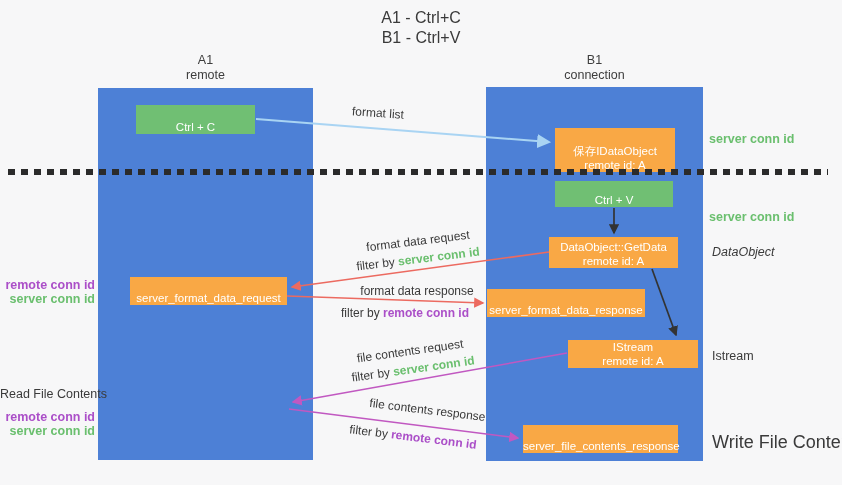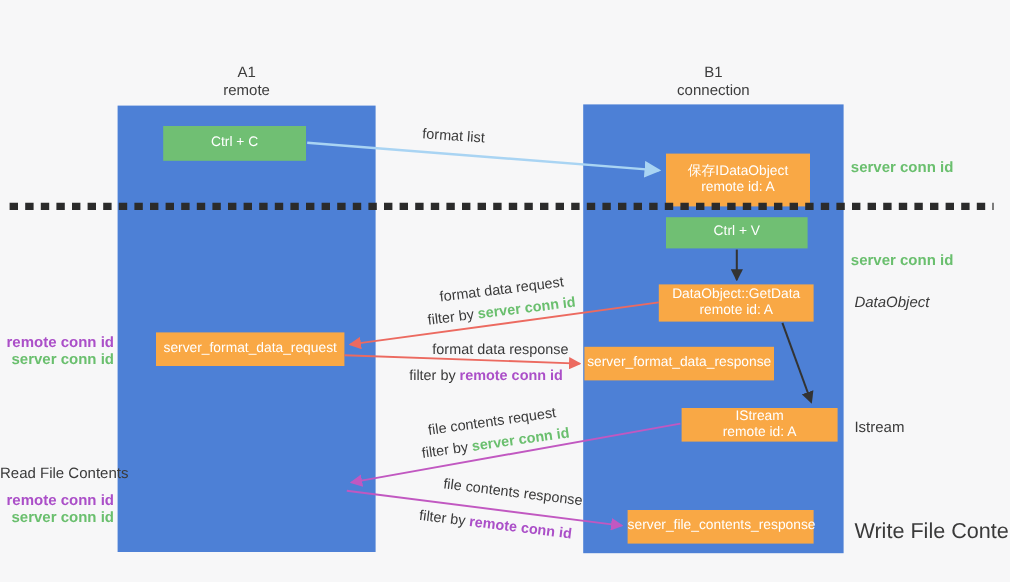--- a/index.html
+++ b/index.html
@@ -19,21 +19,21 @@
   }
   .lane {
     background: #4d80d6;
   }
   .lane-header {
     text-align: center; color: #3d3d3d;
     font-size: 12.5px; line-height: 15px;
   }
   .node {
     color: #ffffff; text-align: center;
-    display: flex; flex-direction: column; justify-content: center;
+    display: flex; flex-direction: column; justify-content: flex-end;
     font-size: 11.5px; line-height: 13.5px;
   }
   .node.green { background: #70bf73; }
   .node.orange { background: #f9a845; }
   .edge-label {
     color: #3a3a3a; font-size: 12px; white-space: nowrap;
     text-align: center; transform-origin: center center;
   }
   .filter-key-green { color: #6abf6e; font-weight: bold; }
   .filter-key-purple { color: #ab4fc8; font-weight: bold; }
@@ -41,20 +41,24 @@
   .side-label.bold-green { color: #6abf6e; font-weight: bold; font-size: 12.5px; }
   .side-label.bold-purple { color: #ab4fc8; font-weight: bold; font-size: 12.5px; }
   .left-col { text-align: right; }
   svg.overlay { position: absolute; top: 0; left: 0; pointer-events: none; }
 </style>
 </head>
 <body>
 
 <div class="canvas">
 
+  <div class="abs title">
+    <div>A1 - Ctrl+C</div>
+    <div>B1 - Ctrl+V</div>
+  </div>
 
   <div class="abs lane-header" style="left:98px; top:53px; width:215px;text-align:center;">
     <div>A1</div>
     <div>remote</div>
   </div>
   <div class="abs lane-header" style="left:486px; top:53px; width:217px;">
     <div>B1</div>
     <div>connection</div>
   </div>
 

